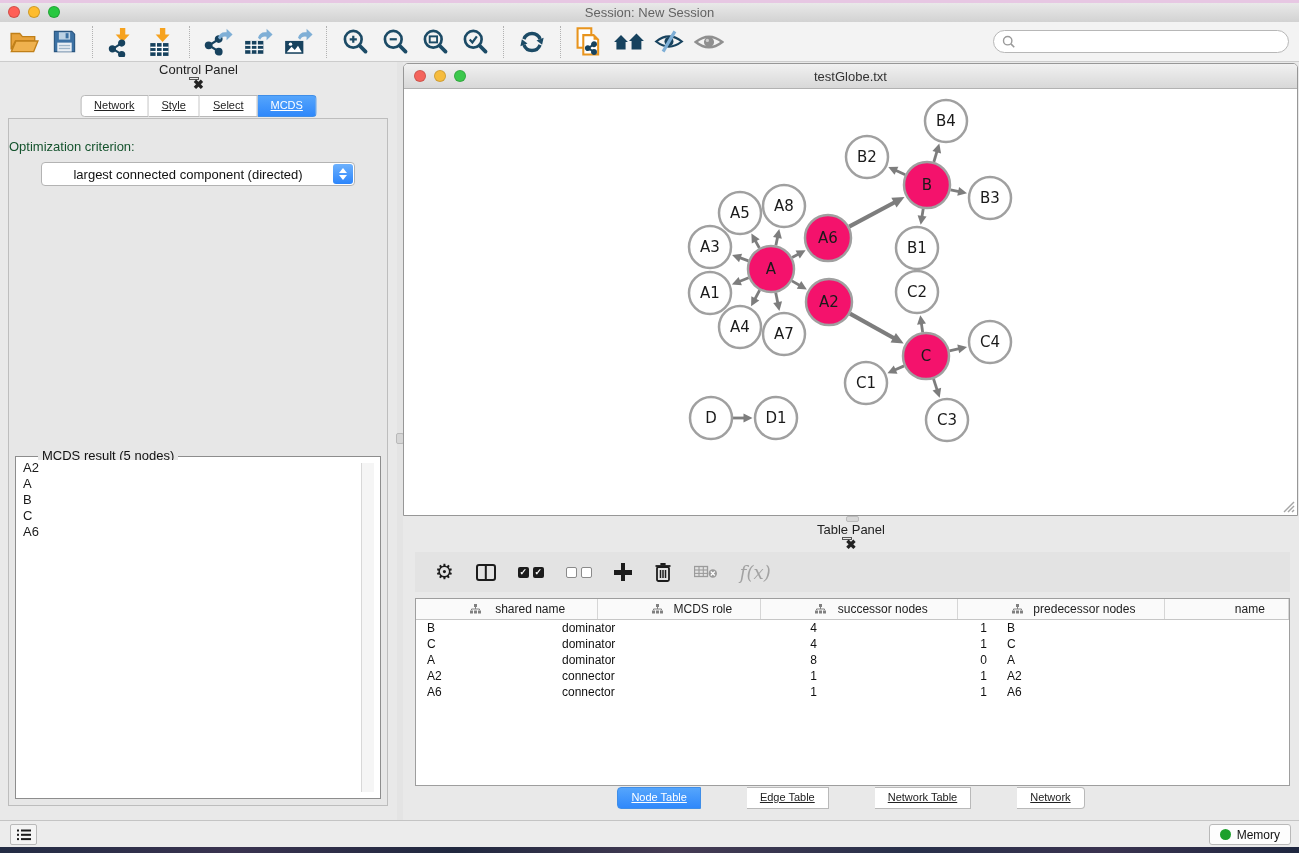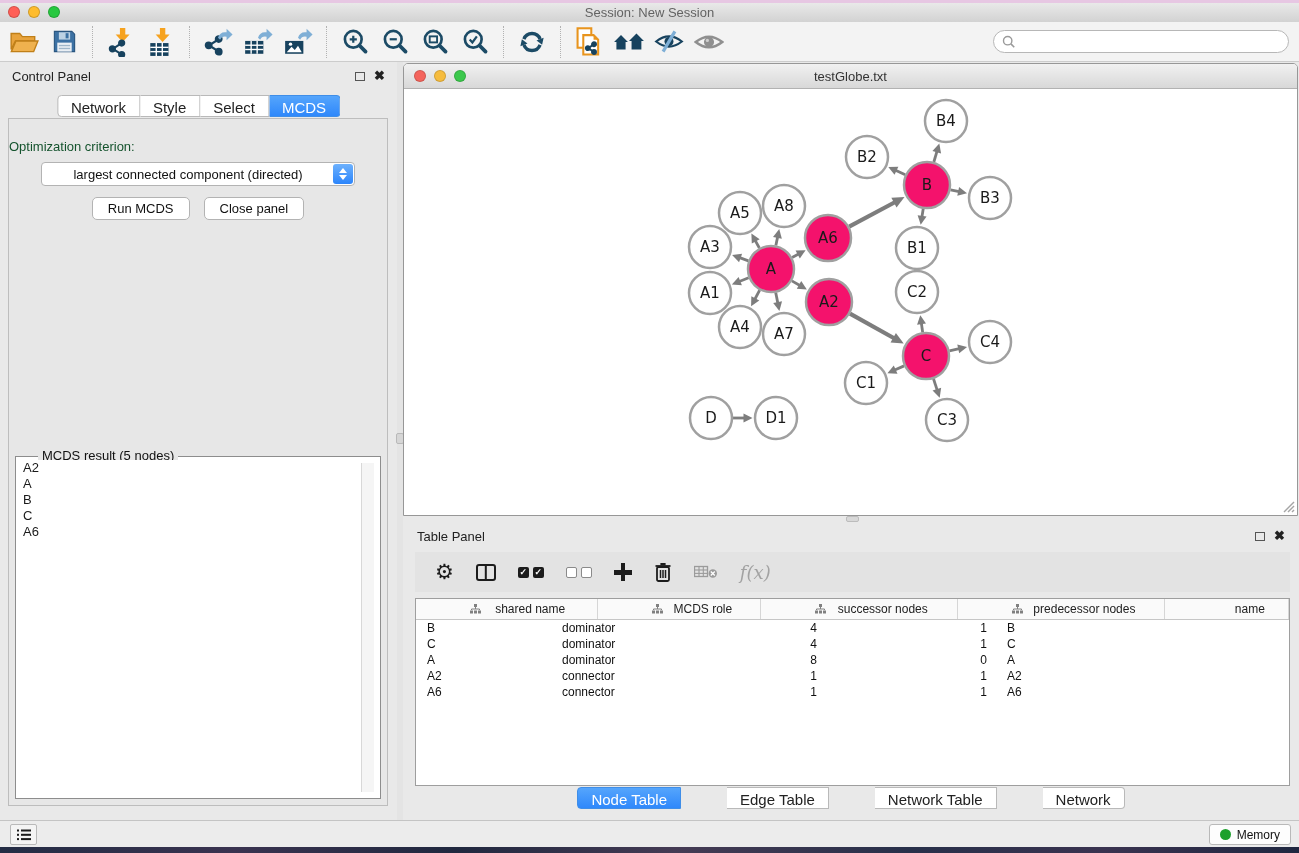--- a/index.html
+++ b/index.html
@@ -21,29 +21,29 @@
   .tbtn { width:40px; height:36px; display:flex; align-items:center; justify-content:center; cursor:default; }
   .tb-sep { width:1px; height:32px; border-left:1px dotted #b2b2b2; margin:0 8px; }
   .searchbox { margin-left:auto; width:296px; height:23px; background:#fff; border:1px solid #b7b7b7;
     border-radius:12px; display:flex; align-items:center; padding:0 8px; }
   .searchbox input { border:none; outline:none; flex:1; font-size:13px; font-family:"Liberation Sans",sans-serif; background:transparent; margin-left:5px; }
 
   
   .control-panel { position:absolute; left:0; top:62px; width:397px; bottom:33px; background:#e9e9e9; }
   .v-split { position:absolute; left:397px; top:62px; width:6px; bottom:33px; background:#e4e4e4; }
   .v-handle { position:absolute; left:396px; top:433px; width:8px; height:11px; background:#d6d6d6; border:1px solid #b9b9b9; border-radius:2px; }
-  .panel-head { height:28px; display:flex; align-items:center; padding:0 12px; }
+  .panel-head { height:28px; display:flex; align-items:center; padding:0 12px;flex-direction:column; }
   .panel-title { font-size:13px; color:#222; }
   .panel-head .spacer{flex:1}
   .float-ico { width:10px; height:9px; border:1.6px solid #555; margin-right:9px; }
   .close-ico { font-size:13px; font-weight:bold; color:#222; line-height:10px; }
 
   .seg { position:absolute; top:33px; left:50%; transform:translateX(-50%); display:inline-flex; }
-  .seg .segb { font-family:"Liberation Sans",sans-serif; font-size:15px; color:#222; background:#fff;
-    border:1px solid #b9b9b9; border-left:none; padding:3px 13px; height:22px; white-space:nowrap; }
+  .seg .segb { font-family:"Liberation Sans",sans-serif; font-size:11px; color:#222; background:#fff;
+    border:1px solid #b9b9b9; border-left:none; padding:3px 13px; height:22px; white-space:nowrap;text-decoration:underline; }
   .seg .segb:first-child { border-left:1px solid #b9b9b9; border-radius:4px 0 0 4px; }
   .seg .segb:last-child { border-radius:0 4px 4px 0; }
   .seg .segb.active { background:linear-gradient(#55a5fc,#2f88fb); color:#fff; border-color:#3f8ee8; }
 
   .cp-content { position:absolute; top:56px; left:8px; right:9px; bottom:14px; border:1px solid #bdbdbd; background:#e7e7e7; }
   .opt-label { margin-top:20px; text-align:left; font-size:13px; color:#14532d; }
   .mac-select { position:relative; width:314px; height:24px; margin:8px auto 0; background:#fff;
     border:1px solid #b3b3b3; border-radius:4px; display:flex; align-items:center; justify-content:center; }
   .mac-select .val { font-size:13px; color:#111; padding-right:20px; }
   .stepper { position:absolute; right:1px; top:1px; bottom:1px; width:20px; border-radius:3px;
@@ -305,24 +305,20 @@
     <div class="segb active">MCDS</div>
   </div>
   <div class="cp-content">
     <div class="opt-label">Optimization criterion:</div>
     <div class="mac-select">
       <span class="val">largest connected component (directed)</span>
       <span class="stepper">
         <span class="tri-up"></span>
           <span class="tri-dn"></span>
       </span>
-    </div>
-    <div class="btn-row">
-      <button class="mac-btn">Run MCDS</button>
-      <button class="mac-btn">Close panel</button>
     </div>
     <div class="mcds-fieldset">
       <span class="mcds-legend">MCDS result (5 nodes)</span>
       <div class="mcds-list">
         <div class="mcds-item">A2</div>
         <div class="mcds-item">A</div>
         <div class="mcds-item">B</div>
         <div class="mcds-item">C</div>
         <div class="mcds-item">A6</div>
         <div class="mcds-scroll"></div>

